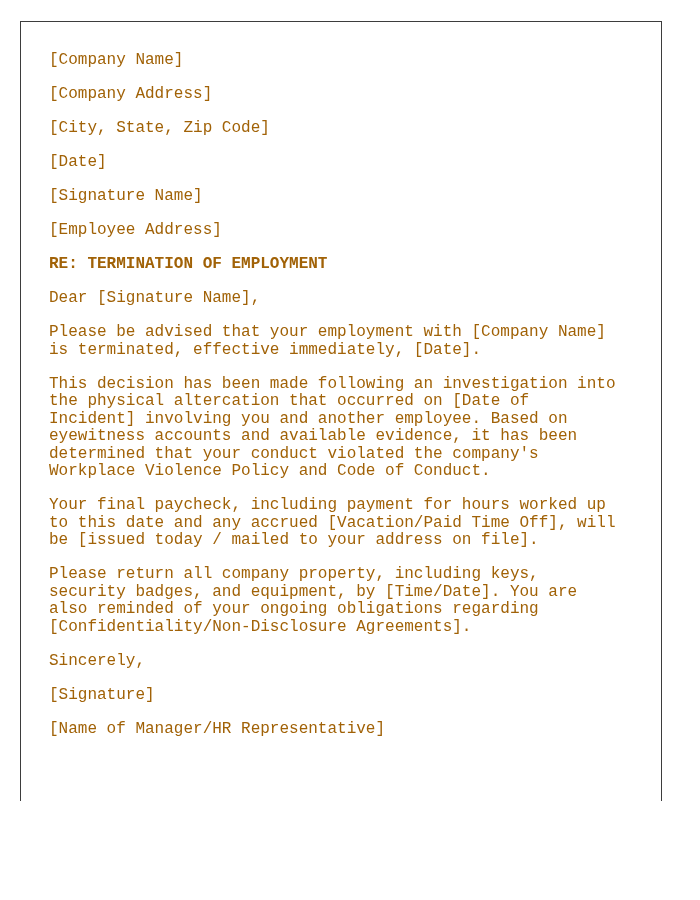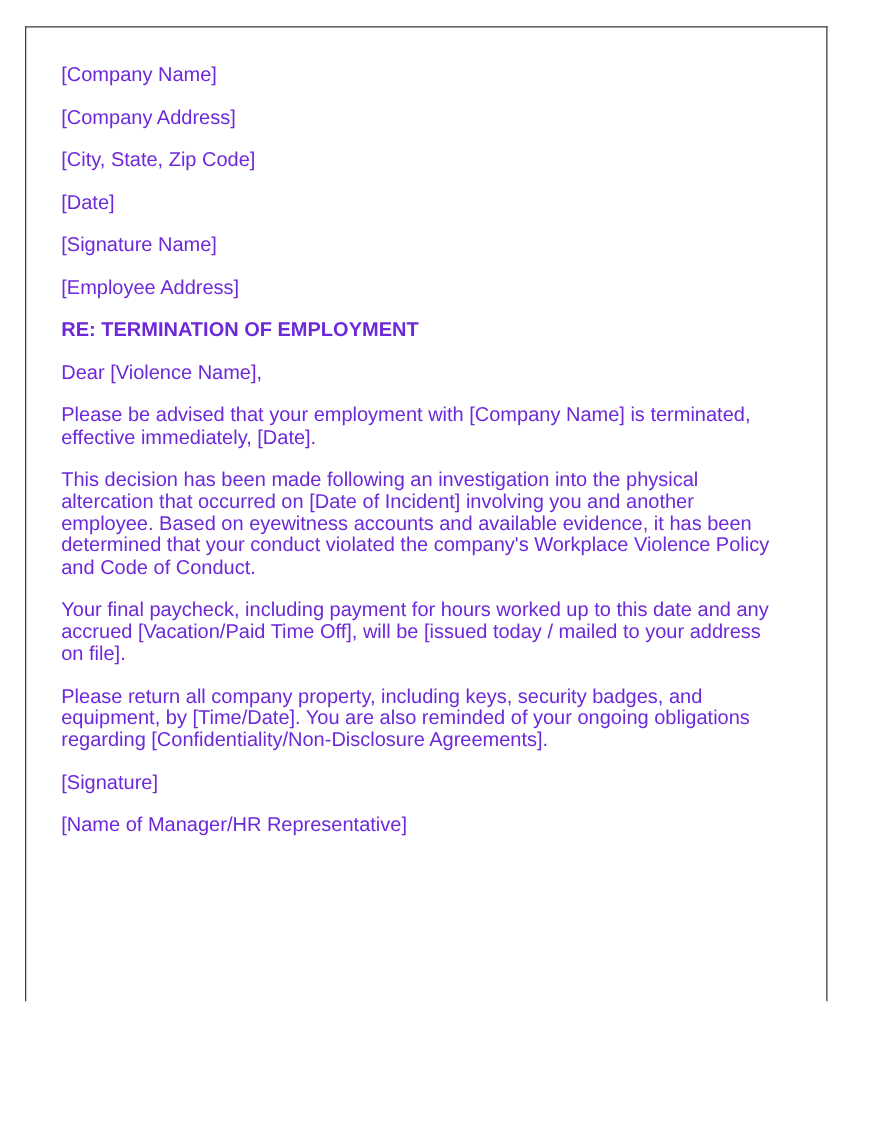--- a/index.html
+++ b/index.html
@@ -23,24 +23,24 @@
     box-sizing: border-box;
     border-top: 1px solid #3d3d3d;
     border-left: 1px solid #3d3d3d;
     border-right: 1px solid #3d3d3d;
     border-bottom: none;
     background: #ffffff;
   }
   .letter-content {
     box-sizing: border-box;
     padding: 30px 38px 0 28px;
-    font-family: Liberation Sans, sans-serif;
+    font-family: Liberation Mono, monospace;
     font-size: 16px;
     line-height: 17.5px;
-    color: #6d28d9;
+    color: #a16207;
   }
   .letter-content p {
     margin: 0 0 16.5px 0;
   }
   .subject {
     font-weight: bold;
   }
 </style>
 </head>
 <body>
@@ -51,25 +51,26 @@
 
       <p>[Company Name]</p>
       <p>[Company Address]</p>
       <p>[City, State, Zip Code]</p>
       <p>[Date]</p>
       <p>[Signature Name]</p>
       <p>[Employee Address]</p>
 
       <p class="subject">RE: TERMINATION OF EMPLOYMENT</p>
 
-      <p>Dear [Violence Name],</p>
+      <p>Dear [Signature Name],</p>
 
       <p>Please be advised that your employment with [Company Name] is terminated, effective immediately, [Date].</p>
       <p>This decision has been made following an investigation into the physical altercation that occurred on [Date of Incident] involving you and another employee. Based on eyewitness accounts and available evidence, it has been determined that your conduct violated the company's Workplace Violence Policy and Code of Conduct.</p>
       <p>Your final paycheck, including payment for hours worked up to this date and any accrued [Vacation/Paid Time Off], will be [issued today / mailed to your address on file].</p>
       <p>Please return all company property, including keys, security badges, and equipment, by [Time/Date]. You are also reminded of your ongoing obligations regarding [Confidentiality/Non-Disclosure Agreements].</p>
 
+      <p>Sincerely,</p>
       <p>[Signature]</p>
       <p>[Name of Manager/HR Representative]</p>
 
     </div>
   </div>
 </div>
 
 </body></html>

